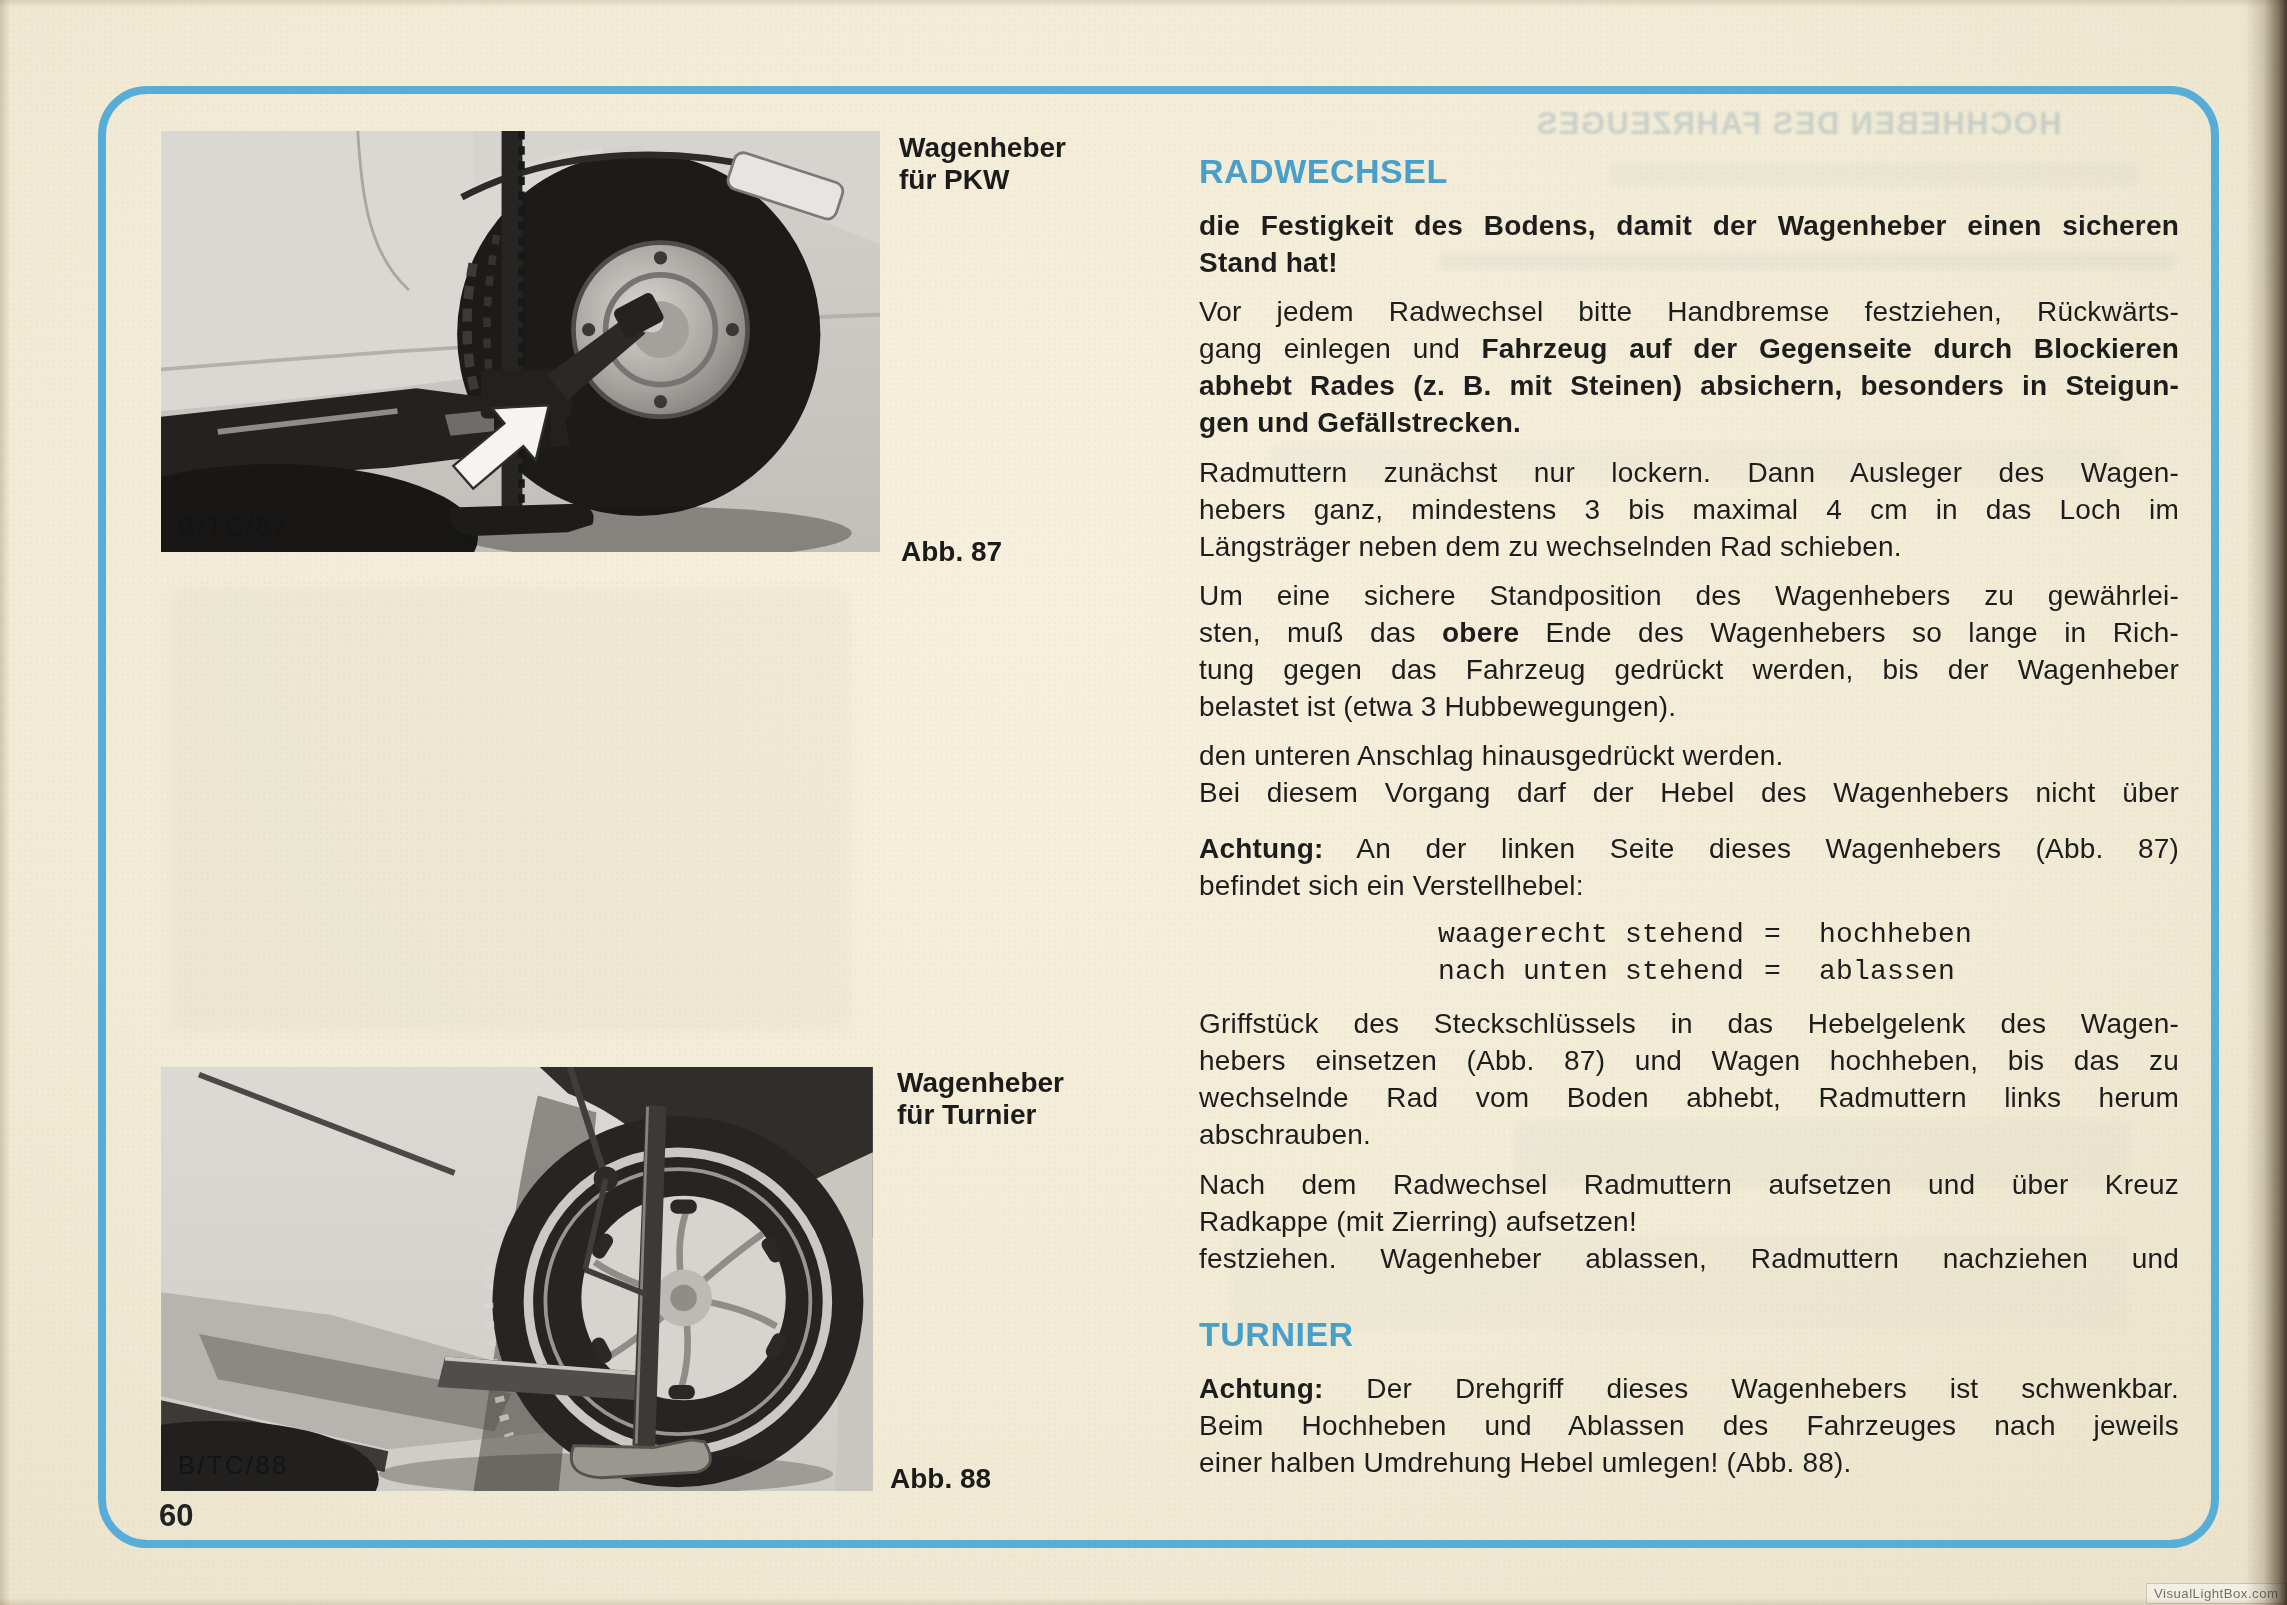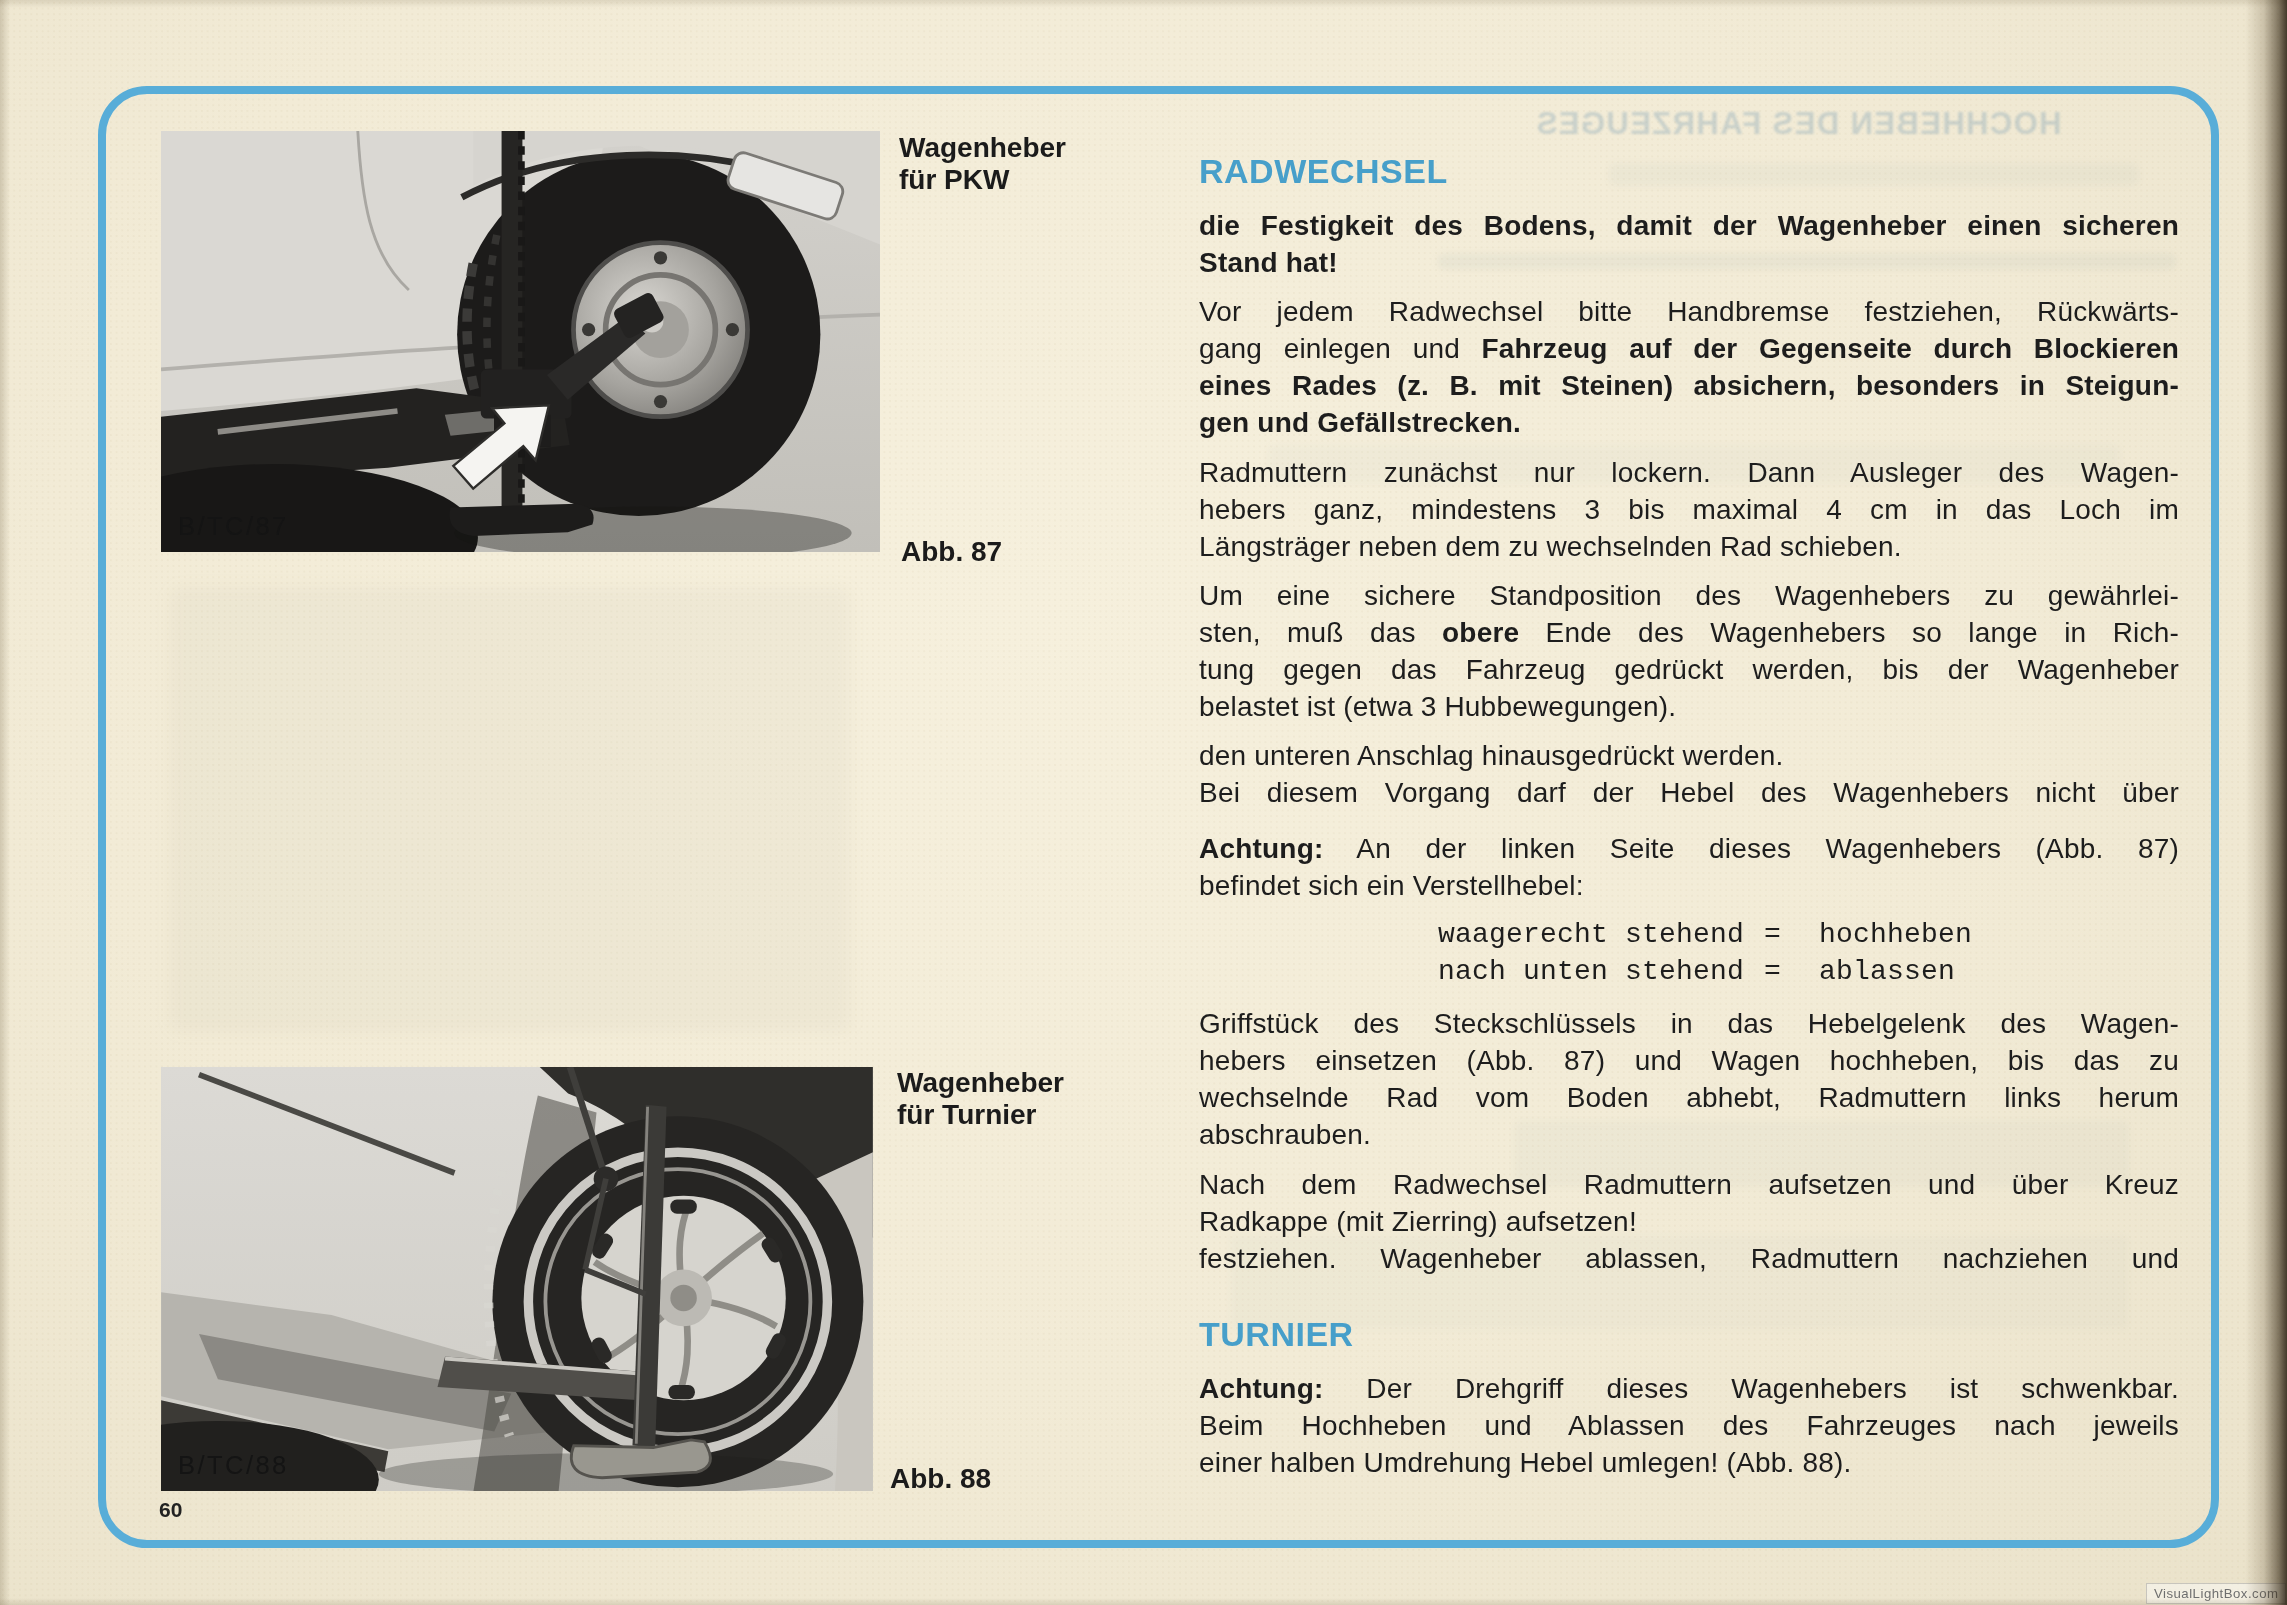--- a/index.html
+++ b/index.html
@@ -29,21 +29,21 @@
     white-space:nowrap;}
   .gbar{position:absolute;background:rgba(130,150,160,0.09);filter:blur(3.8px);border-radius:5.7px;}
   .gblock{position:absolute;background:rgba(140,140,125,0.05);filter:blur(7.6px);border-radius:9.5px;}
   
   .figure{position:absolute;overflow:hidden;background:#cbc9c4;}
   .figure svg{display:block;width:100%;height:100%;}
   .photo-code{position:absolute;left:17px;bottom:11.4px;font-size:25.6px;color:#141414;
     letter-spacing:2.4px;}
   .fig-caption{position:absolute;font-weight:bold;font-size:28px;line-height:32px;color:#1b1b1b;}
   .abb-label{position:absolute;font-weight:bold;font-size:28px;color:#1b1b1b;}
-  .page-number{position:absolute;left:159px;top:1498px;font-weight:bold;font-size:21px;color:#222;}
+  .page-number{position:absolute;left:159px;top:1498px;font-weight:bold;font-size:31px;color:#222;}
   .watermark{position:absolute;right:0.9px;bottom:1.9px;padding:1.9px 6.6px;
     background:rgba(250,250,246,0.55);border:0.9px solid rgba(120,120,120,0.35);
     color:#6e6e6e;font-size:13.2px;letter-spacing:0.5px;}
   
   #article{position:absolute;left:1199px;top:138px;width:980px;
     font-size:28px;line-height:37px;letter-spacing:0.2px;}
   .article-heading{color:#479fca;font-size:34px;line-height:38px;font-weight:bold;
     letter-spacing:0.5px;margin:14px 0 17px 0;}
   .article-heading.gap-top-lg{margin-top:38px;}
   .para{margin:0 0 12.3px 0;}
@@ -189,21 +189,21 @@
 
   <div id="article">
       <div class="article-heading">RADWECHSEL</div>
       <div class="para">
         <div class="pline"><span class="bseg">die Festigkeit des Bodens, damit der Wagenheber einen sicheren</span></div>
         <div class="pline lastline"><span class="bseg">Stand hat!</span></div>
       </div>
       <div class="para">
         <div class="pline"><span>Vor jedem Radwechsel bitte Handbremse festziehen, Rückwärts-</span></div>
         <div class="pline"><span>gang einlegen und </span><span class="bseg">Fahrzeug auf der Gegenseite durch Blockieren</span></div>
-        <div class="pline"><span class="bseg">eines Rades (z. B. mit Steinen) absichern, besonders in Steigun-</span></div>
+        <div class="pline"><span class="bseg">abhebt Rades (z. B. mit Steinen) absichern, besonders in Steigun-</span></div>
         <div class="pline lastline"><span class="bseg">gen und Gefällstrecken.</span></div>
       </div>
       <div class="para">
         <div class="pline"><span>Radmuttern zunächst nur lockern. Dann Ausleger des Wagen-</span></div>
         <div class="pline"><span>hebers ganz, mindestens 3 bis maximal 4 cm in das Loch im</span></div>
         <div class="pline lastline"><span>Längsträger neben dem zu wechselnden Rad schieben.</span></div>
       </div>
       <div class="para">
         <div class="pline"><span>Um eine sichere Standposition des Wagenhebers zu gewährlei-</span></div>
         <div class="pline"><span>sten, muß das </span><span class="bseg">obere</span><span> Ende des Wagenhebers so lange in Rich-</span></div>

